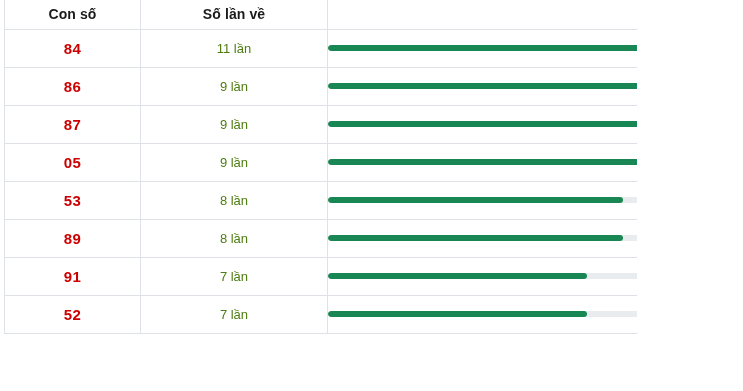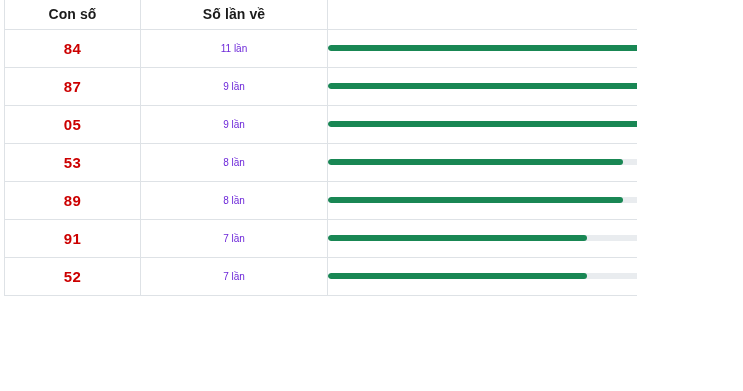--- a/index.html
+++ b/index.html
@@ -68,23 +68,23 @@
   }
 
   .cell-number {
     font-size: 15px;
     font-weight: bold;
     color: #cc0000;
     letter-spacing: 0.3px;
   }
 
   .cell-count {
-    font-size: 10px;
+    font-size: 13px;
     font-weight: normal;
-    color: #6d28d9;
+    color: #4d7c0f;
   }
 
   td.cell-bar {
     border-right: none;
     padding: 0 6px 0 6px;
     text-align: left;
   }
 
   .bar-track {
     position: relative;
@@ -125,20 +125,29 @@
         <tr>
           <td class="cell-number">84</td>
           <td class="cell-count">11 lần</td>
           <td class="cell-bar">
             <div class="bar-track">
               <div class="bar-fill" style="width: 100%;"></div>
             </div>
           </td>
         </tr>
         <tr>
+          <td class="cell-number">86</td>
+          <td class="cell-count">9 lần</td>
+          <td class="cell-bar">
+            <div class="bar-track">
+              <div class="bar-fill" style="width: 82%;"></div>
+            </div>
+          </td>
+        </tr>
+        <tr>
           <td class="cell-number">87</td>
           <td class="cell-count">9 lần</td>
           <td class="cell-bar">
             <div class="bar-track">
               <div class="bar-fill" style="width: 82%;"></div>
             </div>
           </td>
         </tr>
         <tr>
           <td class="cell-number">05</td>

